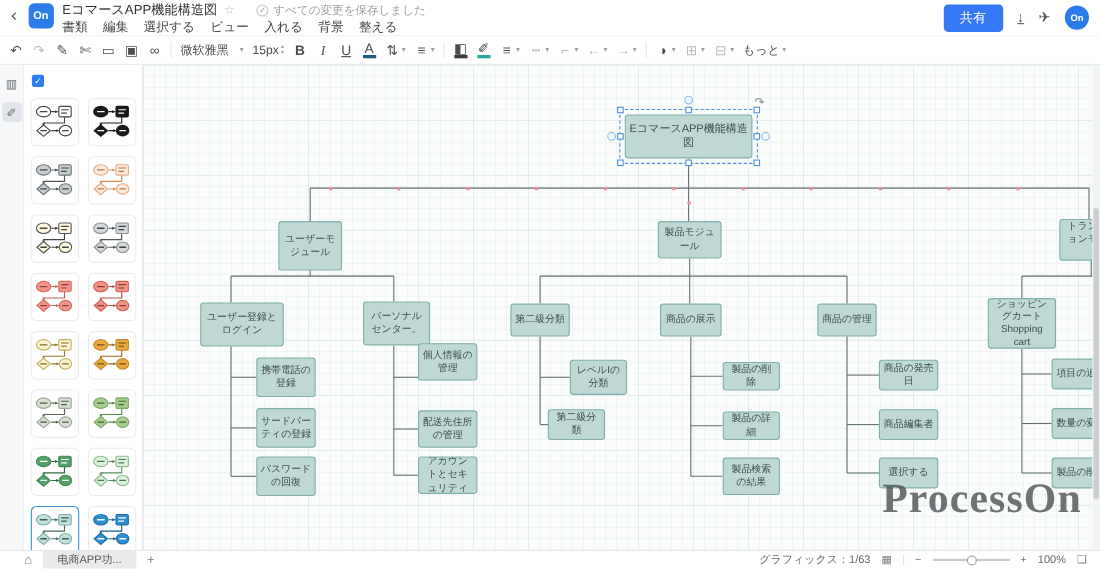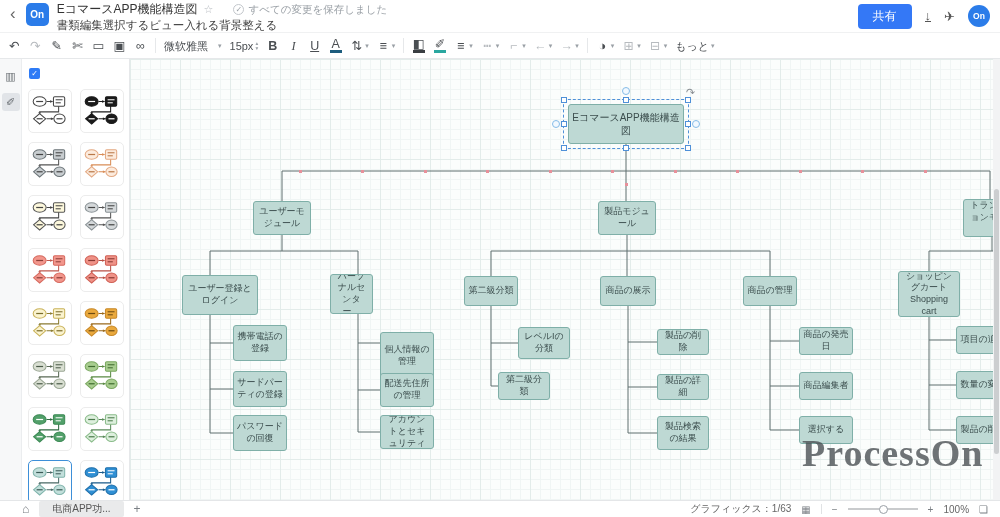--- a/index.html
+++ b/index.html
@@ -14,21 +14,21 @@
   .back { color:#666; font-size:17px; line-height:30px; padding:0 2px; cursor:pointer; }
   .logo { width:23px; height:23px; margin-top:4px; border-radius:5px; background:#2b7ce9;
     color:#fff; font-size:10px; font-weight:bold; display:flex; align-items:center; justify-content:center; }
   .h-stack { display:flex; flex-direction:column; }
   .title-row { display:flex; align-items:center; gap:6px; height:17px; margin-top:2px; }
   .doc-title { font-size:12px; color:#333; }
   .star { color:#b9bdc2; font-size:11px; }
   .saved { display:flex; align-items:center; gap:4px; margin-left:14px; color:#9aa0a6; font-size:10.5px; }
   .chk { font-style:normal; font-size:8px; color:#9aa0a6; border:1px solid #c3c7cc; border-radius:50%;
     width:11px; height:11px; display:inline-flex; align-items:center; justify-content:center; }
-  .menu-bar { display:flex; height:15px; }
+  .menu-bar { display:flex; gap:14px; height:15px; }
   .menu-item { font-size:11.5px; color:#444; cursor:pointer; line-height:14px; }
   .h-right { display:flex; align-items:center; gap:13px; }
   .share { background:#3478f6; color:#fff; border:none; border-radius:4px; font-size:12px;
     padding:4px 15px; cursor:pointer; font-family:inherit; }
   .hicon { color:#555; font-size:13px; cursor:pointer; }
   .hicon.dl { border-bottom:1.5px solid #555; line-height:11px; }
   .avatar { width:22px; height:22px; border-radius:50%; background:#2b7ce9; color:#fff;
     font-size:8.5px; font-weight:bold; display:flex; align-items:center; justify-content:center; }
 
   
@@ -595,33 +595,33 @@
             <span class="handle" style="left: calc(0% - 3px); top: calc(50% - 3px);"></span>
             <span class="handle" style="left: calc(100% - 3px); top: calc(50% - 3px);"></span>
             <span class="handle" style="left: calc(0% - 3px); top: calc(100% - 3px);"></span>
             <span class="handle" style="left: calc(50% - 3px); top: calc(100% - 3px);"></span>
             <span class="handle" style="left: calc(100% - 3px); top: calc(100% - 3px);"></span>
           </div>
           <span class="qcircle" style="left: 422px; top: 61px;"></span>
           <span class="qcircle" style="left: 562px; top: 61px;"></span>
           <span class="qcircle" style="left: 492px; top: 28px;"></span>
           <span class="rotate" style="left: 556px; top: 27px;">↷</span>
-          <div class="node" style="left: 123px; top: 142px; width: 58px; height: 34px; background: rgb(190, 217, 212); border-color: rgb(127, 175, 168);">ユーザーモジュール</div>
+          <div class="node" style="left: 123px; top: 142px; width: 58px; height: 45px; background: rgb(190, 217, 212); border-color: rgb(127, 175, 168);">ユーザーモジュール</div>
           <div class="node" style="left: 468px; top: 142px; width: 58px; height: 34px; background: rgb(190, 217, 212); border-color: rgb(127, 175, 168);">製品モジュール</div>
           <div class="node" style="left: 833px; top: 140px; width: 70px; height: 38px; background: rgb(190, 217, 212); border-color: rgb(127, 175, 168);">トランザクションモジュール</div>
           <div class="node" style="left: 52px; top: 216px; width: 76px; height: 40px; background: rgb(190, 217, 212); border-color: rgb(127, 175, 168);">ユーザー登録とログイン</div>
-          <div class="node" style="left: 200px; top: 215px; width: 43px; height: 40px; background: rgb(190, 217, 212); border-color: rgb(127, 175, 168);">パーソナルセンター。</div>
+          <div class="node" style="left: 200px; top: 215px; width: 61px; height: 40px; background: rgb(190, 217, 212); border-color: rgb(127, 175, 168);">パーソナルセンター。</div>
           <div class="node" style="left: 334px; top: 217px; width: 54px; height: 30px; background: rgb(190, 217, 212); border-color: rgb(127, 175, 168);">第二級分類</div>
           <div class="node" style="left: 470px; top: 217px; width: 56px; height: 30px; background: rgb(190, 217, 212); border-color: rgb(127, 175, 168);">商品の展示</div>
           <div class="node" style="left: 613px; top: 217px; width: 54px; height: 30px; background: rgb(190, 217, 212); border-color: rgb(127, 175, 168);">商品の管理</div>
           <div class="node" style="left: 768px; top: 212px; width: 62px; height: 46px; background: rgb(190, 217, 212); border-color: rgb(127, 175, 168);">ショッピングカートShopping cart</div>
           <div class="node" style="left: 103px; top: 266px; width: 54px; height: 36px; background: rgb(190, 217, 212); border-color: rgb(127, 175, 168);">携帯電話の登録</div>
           <div class="node" style="left: 103px; top: 312px; width: 54px; height: 36px; background: rgb(190, 217, 212); border-color: rgb(127, 175, 168);">サードパーティの登録</div>
           <div class="node" style="left: 103px; top: 356px; width: 54px; height: 36px; background: rgb(190, 217, 212); border-color: rgb(127, 175, 168);">パスワードの回復</div>
-          <div class="node" style="left: 250px; top: 273px; width: 54px; height: 47px; background: rgb(190, 217, 212); border-color: rgb(127, 175, 168);">個人情報の管理</div>
+          <div class="node" style="left: 250px; top: 253px; width: 54px; height: 34px; background: rgb(190, 217, 212); border-color: rgb(127, 175, 168);">個人情報の管理</div>
           <div class="node" style="left: 250px; top: 314px; width: 54px; height: 34px; background: rgb(190, 217, 212); border-color: rgb(127, 175, 168);">配送先住所の管理</div>
           <div class="node" style="left: 250px; top: 356px; width: 54px; height: 34px; background: rgb(190, 217, 212); border-color: rgb(127, 175, 168);">アカウントとセキュリティ</div>
           <div class="node" style="left: 388px; top: 268px; width: 52px; height: 32px; background: rgb(190, 217, 212); border-color: rgb(127, 175, 168);">レベルIの分類</div>
           <div class="node" style="left: 368px; top: 313px; width: 52px; height: 28px; background: rgb(190, 217, 212); border-color: rgb(127, 175, 168);">第二級分類</div>
           <div class="node" style="left: 527px; top: 270px; width: 52px; height: 26px; background: rgb(190, 217, 212); border-color: rgb(127, 175, 168);">製品の削除</div>
           <div class="node" style="left: 527px; top: 315px; width: 52px; height: 26px; background: rgb(190, 217, 212); border-color: rgb(127, 175, 168);">製品の詳細</div>
           <div class="node" style="left: 527px; top: 357px; width: 52px; height: 34px; background: rgb(190, 217, 212); border-color: rgb(127, 175, 168);">製品検索の結果</div>
           <div class="node" style="left: 669px; top: 268px; width: 54px; height: 28px; background: rgb(190, 217, 212); border-color: rgb(127, 175, 168);">商品の発売日</div>
           <div class="node" style="left: 669px; top: 313px; width: 54px; height: 28px; background: rgb(190, 217, 212); border-color: rgb(127, 175, 168);">商品編集者</div>
           <div class="node" style="left: 669px; top: 357px; width: 54px; height: 28px; background: rgb(190, 217, 212); border-color: rgb(127, 175, 168);">選択する</div>

